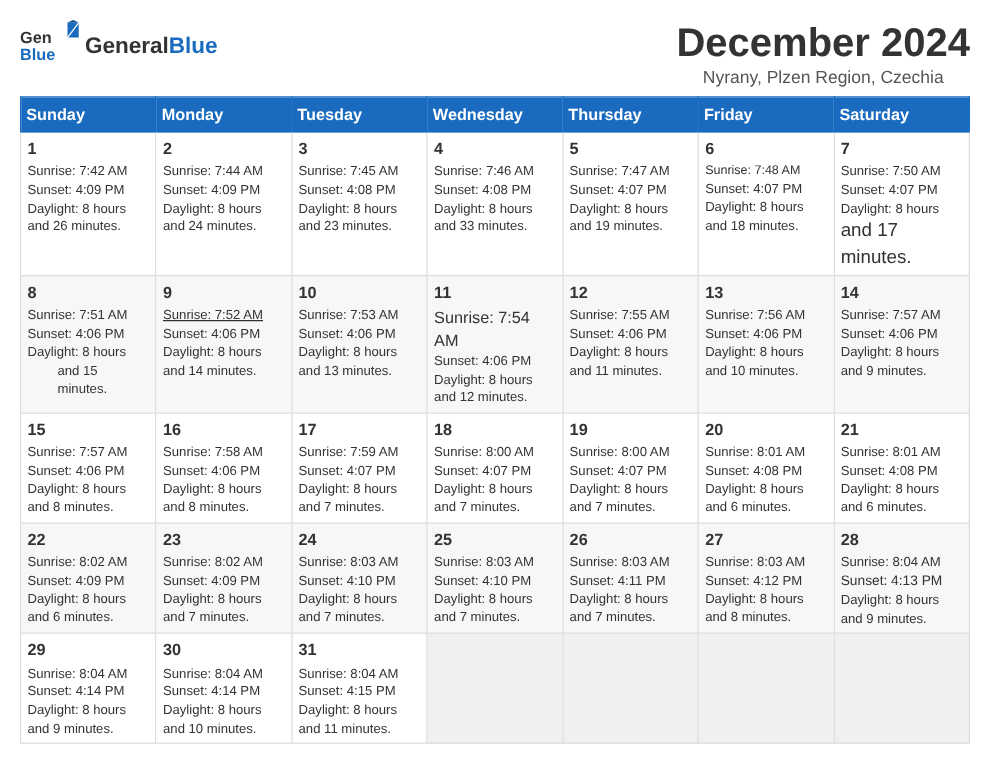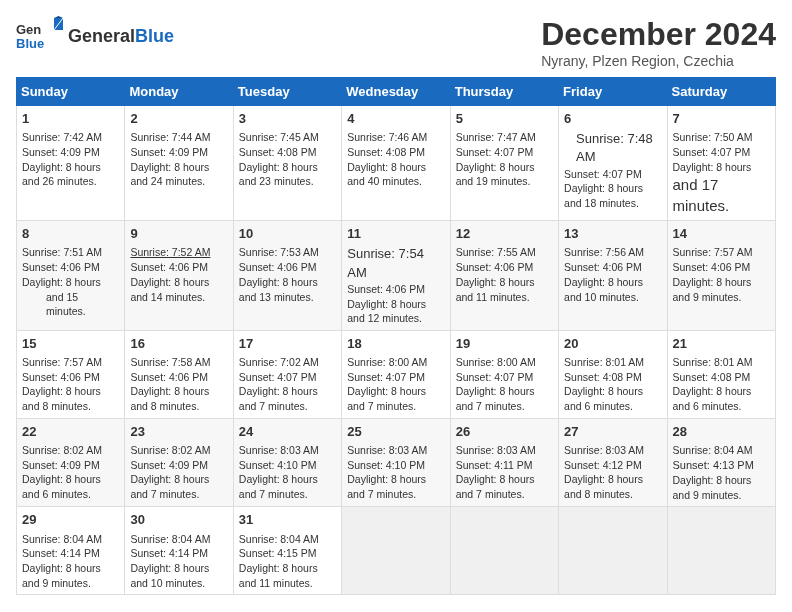--- a/index.html
+++ b/index.html
@@ -15,21 +15,21 @@
       justify-content: space-between;
       align-items: flex-start;
       margin-bottom: 8px;
     }
     .logo {
       display: flex;
       align-items: center;
       gap: 4px;
     }
     .title-area {
-      text-align: left;
+      text-align: center;
     }
     .month-title {
       font-size: 32px;
       font-weight: bold;
       color: #333;
     }
     .location-subtitle {
       font-size: 14px;
       color: #555;
     }
@@ -125,32 +125,32 @@
           <span style="display: block; font-size: 10.5px; color: rgb(51, 51, 51);">Sunrise: 7:45 AM</span>
           <span style="display: block; font-size: 10.5px; color: rgb(51, 51, 51);">Sunset: 4:08 PM</span>
           <span style="display: block; font-size: 10.5px; color: rgb(51, 51, 51);">Daylight: 8 hours</span>
           <span style="display: block; font-size: 10.5px; color: rgb(51, 51, 51);">and 23 minutes.</span>
         </td>
         <td>
           <span class="day-number">4</span>
           <span style="display: block; font-size: 10.5px; color: rgb(51, 51, 51);">Sunrise: 7:46 AM</span>
           <span style="display: block; font-size: 10.5px; color: rgb(51, 51, 51);">Sunset: 4:08 PM</span>
           <span style="display: block; font-size: 10.5px; color: rgb(51, 51, 51);">Daylight: 8 hours</span>
-          <span style="display: block; font-size: 10.5px; color: rgb(51, 51, 51);">and 40 minutes.</span>
+          <span style="display: block; font-size: 10.5px; color: rgb(51, 51, 51);">and 33 minutes.</span>
         </td>
         <td>
           <span class="day-number">5</span>
           <span style="display: block; font-size: 10.5px; color: rgb(51, 51, 51);">Sunrise: 7:47 AM</span>
           <span style="display: block; font-size: 10.5px; color: rgb(51, 51, 51);">Sunset: 4:07 PM</span>
           <span style="display: block; font-size: 10.5px; color: rgb(51, 51, 51);">Daylight: 8 hours</span>
           <span style="display: block; font-size: 10.5px; color: rgb(51, 51, 51);">and 19 minutes.</span>
         </td>
         <td>
           <span class="day-number">6</span>
-          <span style="display: block; font-size: 13px; color: rgb(51, 51, 51); margin-left: 12px;">Sunrise: 7:48 AM</span>
+          <span style="display: block; font-size: 10px; color: rgb(51, 51, 51);">Sunrise: 7:48 AM</span>
           <span style="display: block; font-size: 10.5px; color: rgb(51, 51, 51);">Sunset: 4:07 PM</span>
           <span style="display: block; font-size: 10.5px; color: rgb(51, 51, 51);">Daylight: 8 hours</span>
           <span style="display: block; font-size: 10.5px; color: rgb(51, 51, 51);">and 18 minutes.</span>
         </td>
         <td>
           <span class="day-number">7</span>
           <span style="display: block; font-size: 10.5px; color: rgb(51, 51, 51);">Sunrise: 7:50 AM</span>
           <span style="display: block; font-size: 10.5px; color: rgb(51, 51, 51);">Sunset: 4:07 PM</span>
           <span style="display: block; font-size: 10.5px; color: rgb(51, 51, 51);">Daylight: 8 hours</span>
           <span style="display: block; font-size: 15px; color: rgb(51, 51, 51);">and 17 minutes.</span>
@@ -217,21 +217,21 @@
         </td>
         <td>
           <span class="day-number">16</span>
           <span style="display: block; font-size: 10.5px; color: rgb(51, 51, 51);">Sunrise: 7:58 AM</span>
           <span style="display: block; font-size: 10.5px; color: rgb(51, 51, 51);">Sunset: 4:06 PM</span>
           <span style="display: block; font-size: 10.5px; color: rgb(51, 51, 51);">Daylight: 8 hours</span>
           <span style="display: block; font-size: 10.5px; color: rgb(51, 51, 51);">and 8 minutes.</span>
         </td>
         <td>
           <span class="day-number">17</span>
-          <span style="display: block; font-size: 10.5px; color: rgb(51, 51, 51);">Sunrise: 7:02 AM</span>
+          <span style="display: block; font-size: 10.5px; color: rgb(51, 51, 51);">Sunrise: 7:59 AM</span>
           <span style="display: block; font-size: 10.5px; color: rgb(51, 51, 51);">Sunset: 4:07 PM</span>
           <span style="display: block; font-size: 10.5px; color: rgb(51, 51, 51);">Daylight: 8 hours</span>
           <span style="display: block; font-size: 10.5px; color: rgb(51, 51, 51);">and 7 minutes.</span>
         </td>
         <td>
           <span class="day-number">18</span>
           <span style="display: block; font-size: 10.5px; color: rgb(51, 51, 51);">Sunrise: 8:00 AM</span>
           <span style="display: block; font-size: 10.5px; color: rgb(51, 51, 51);">Sunset: 4:07 PM</span>
           <span style="display: block; font-size: 10.5px; color: rgb(51, 51, 51);">Daylight: 8 hours</span>
           <span style="display: block; font-size: 10.5px; color: rgb(51, 51, 51);">and 7 minutes.</span>

